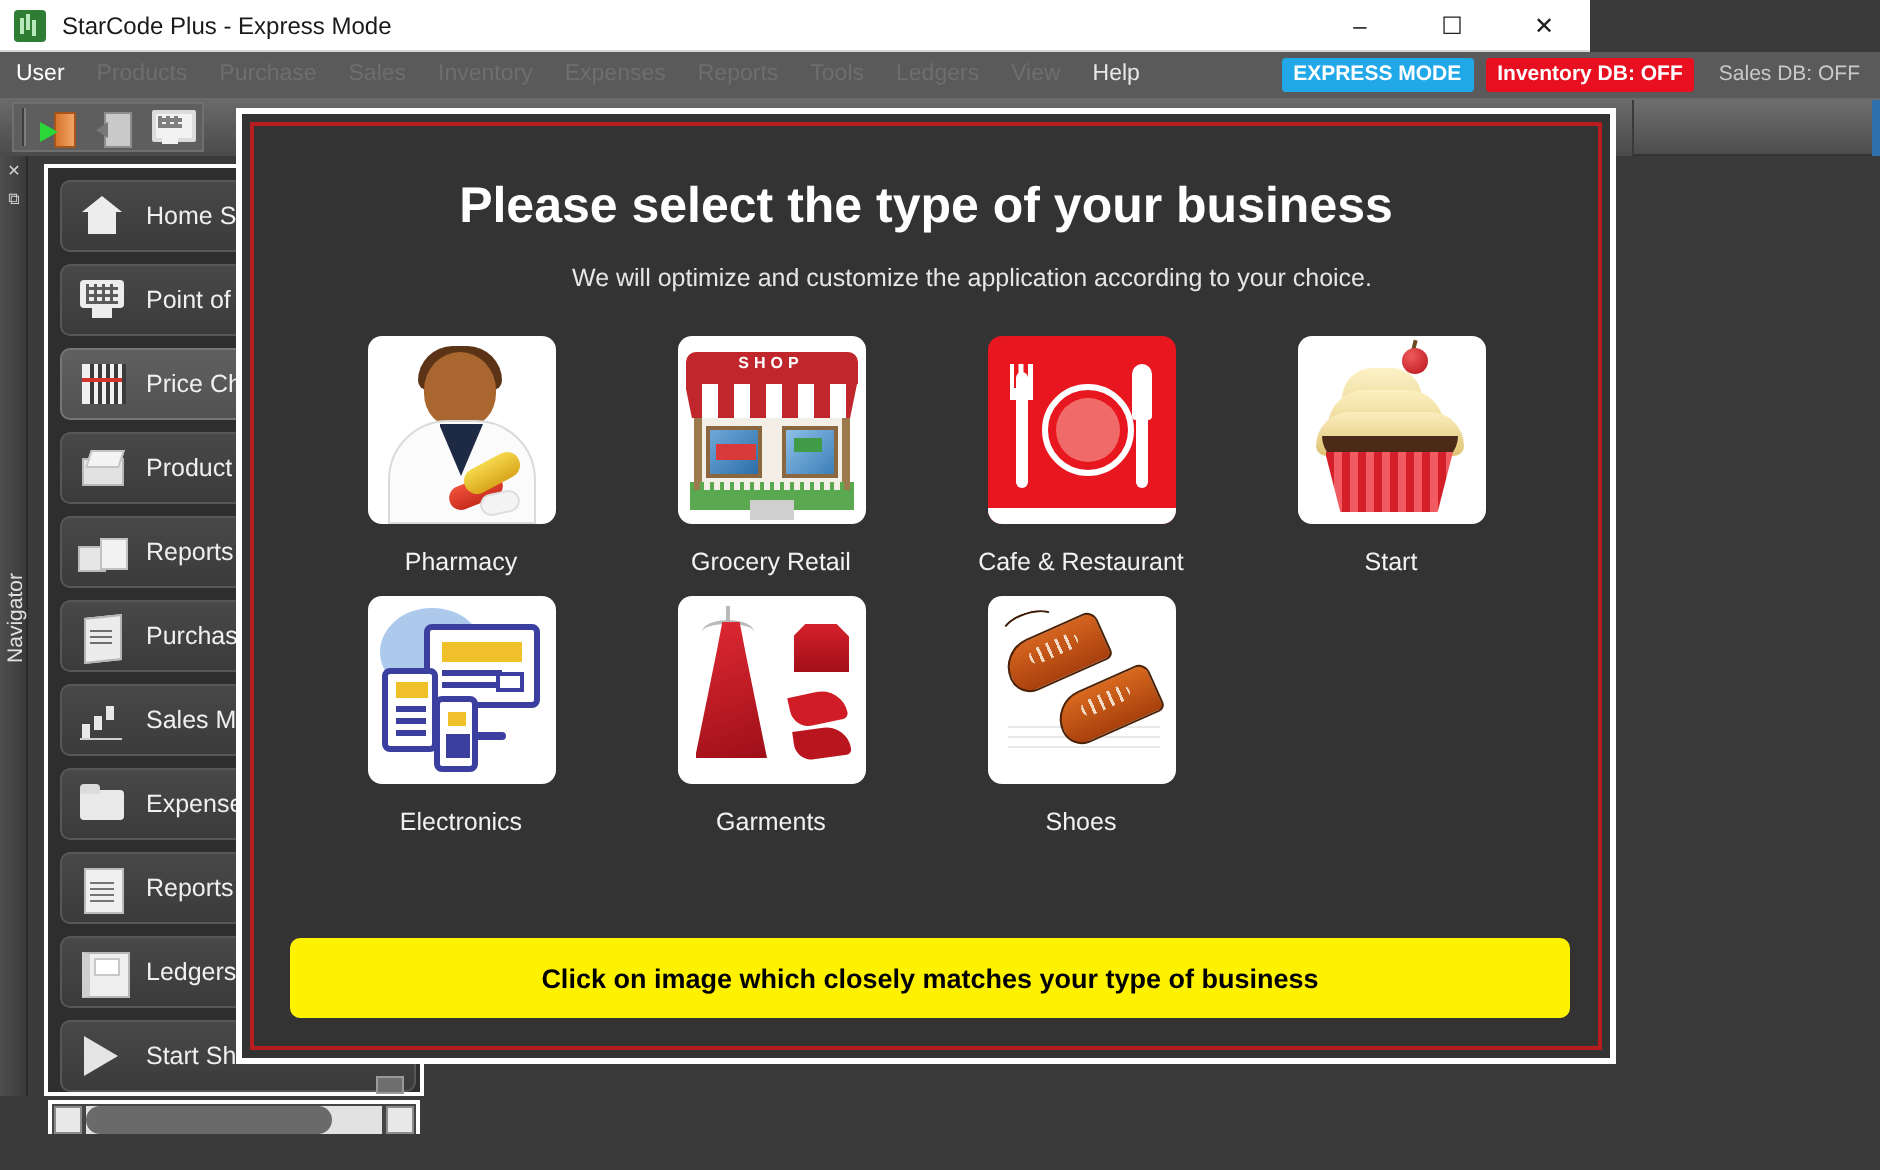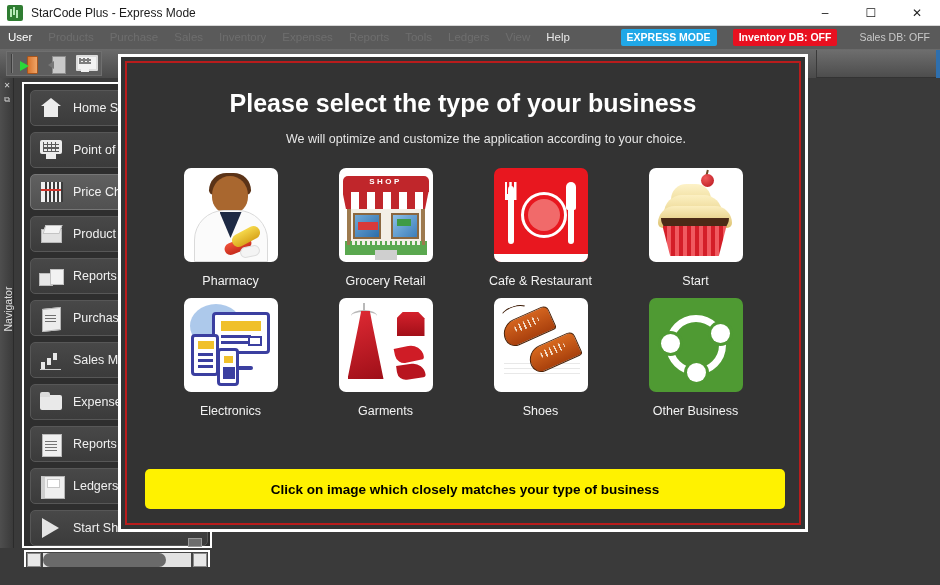--- a/index.html
+++ b/index.html
@@ -17,21 +17,21 @@
     position: relative;
     width: 940px;
     height: 585px;
     background: #3a3a3a;
   }
 
   
   .titlebar {
     position: absolute;
     top: 0; left: 0;
-    width: 940px; height: 26px;
+    width: 795px; height: 26px;
     background: #ffffff;
     display: flex;
     align-items: center;
     border-bottom: 1px solid #d8d8d8;
   }
   .app-icon {
     width: 16px; height: 16px;
     margin-left: 7px;
     background: #2f7d32;
     border-radius: 2px;
@@ -85,21 +85,21 @@
     white-space: nowrap;
   }
   .menu-item.active { color: #ffffff; }
   .menu-item.lit { color: #e8e8e8; }
   .badges {
     position: absolute;
     right: 4px; top: 0;
     height: 23px;
     display: flex;
     align-items: center;
-    gap: 16px;
+    gap: 6px;
   }
   .badge {
     font-size: 10.5px;
     font-weight: bold;
     color: #fff;
     padding: 2px 6px 3px;
     border-radius: 2px;
     white-space: nowrap;
   }
   .badge.express { background: #20a8e8; }
@@ -1195,29 +1195,20 @@
         <div class="cell">
           <div class="tile art-shoes">
             <span class="ground"></span>
               <span class="lace"></span>
             <span class="s1"></span>
               <span class="s2"></span>
           </div>
           <div class="cell-label">Shoes</div>
         </div>
 
-        <div class="cell">
-          <div class="tile art-other">
-            <span class="ring"></span>
-              <span class="n1"></span>
-              <span class="n2"></span>
-              <span class="n3"></span>
-          </div>
-          <div class="cell-label">Other Business</div>
-        </div>
 
       </div>
 
       <div class="banner">Click on image which closely matches your type of business</div>
     </div>
   </div>
 
 </div>
 
 </body></html>

